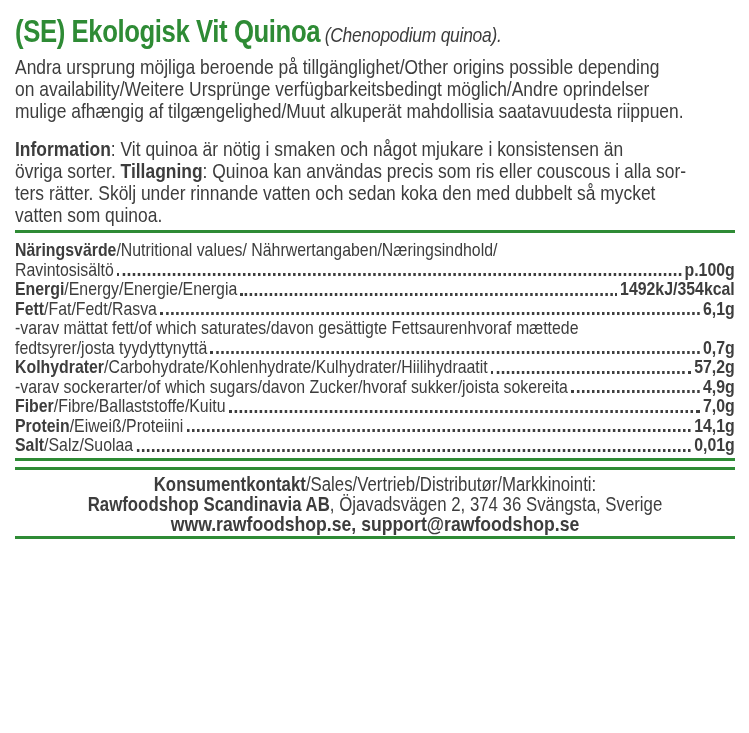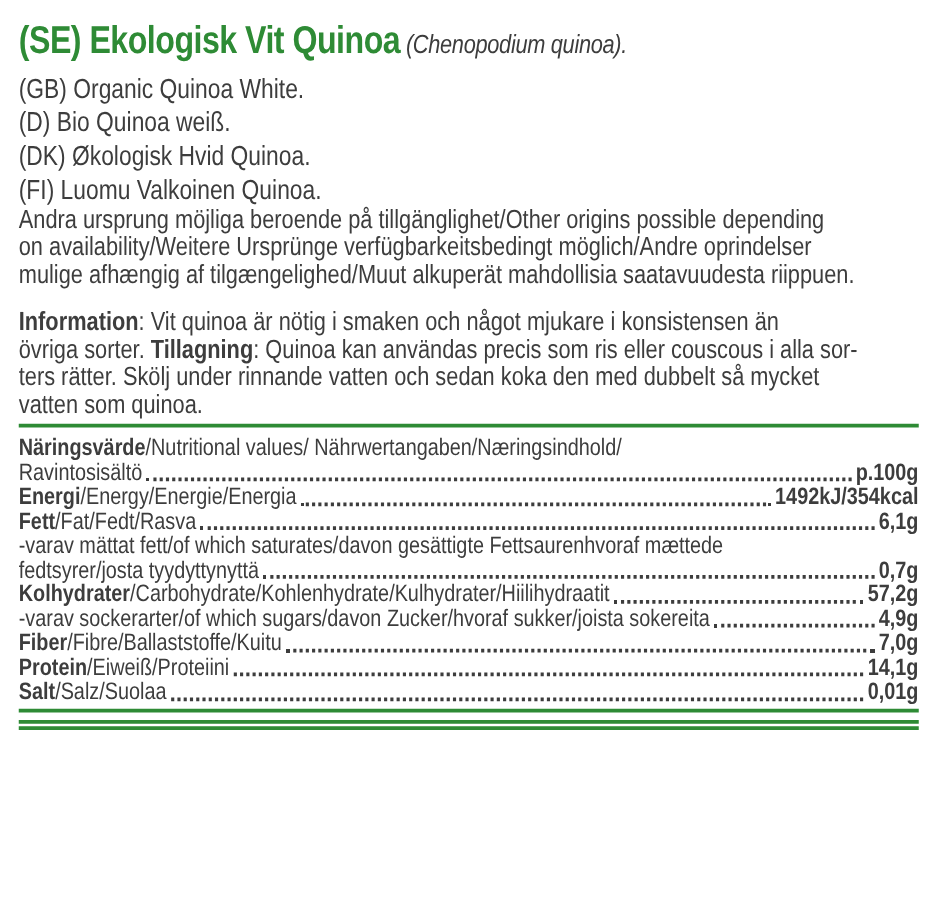--- a/index.html
+++ b/index.html
@@ -63,26 +63,20 @@
 </style>
 </head>
 <body>
 
 <div class="page">
 
   <div class="title-line cond">
     <span>(SE) Ekologisk Vit Quinoa</span><span class="latin"> (Chenopodium quinoa).</span>
   </div>
 
-  <div>
-    <div class="lang-line cond">(GB) Organic Quinoa White.</div>
-    <div class="lang-line cond">(D) Bio Quinoa weiß.</div>
-    <div class="lang-line cond">(DK) Økologisk Hvid Quinoa.</div>
-    <div class="lang-line cond">(FI) Luomu Valkoinen Quinoa.</div>
-  </div>
 
 
   <div>
     <div class="p-line cond">Andra ursprung möjliga beroende på tillgänglighet/Other origins possible depending</div>
     <div class="p-line cond">on availability/Weitere Ursprünge verfügbarkeitsbedingt möglich/Andre oprindelser</div>
     <div class="p-line cond">mulige afhængig af tilgængelighed/Muut alkuperät mahdollisia saatavuudesta riippuen.</div>
   </div>
 
   <div class="info-block">
     <div class="p-line cond">
@@ -157,16 +151,25 @@
       <span class="val">0,01g</span>
     </div>
 
   </div>
 
   <div class="divider div2"></div>
 
 
   <div class="divider div3"></div>
 
+  <div class="contact">
+    <div class="c-line ccond">
+      <b>Konsumentkontakt</b><span>/Sales/Vertrieb/Distributør/Markkinointi:</span>
+    </div>
+    <div class="c-line ccond">
+      <b>Rawfoodshop Scandinavia AB</b><span>, Öjavadsvägen 2, 374 36 Svängsta, Sverige</span>
+    </div>
+    <div class="c-line3 ccond">www.rawfoodshop.se, support@rawfoodshop.se</div>
+  </div>
 
   <div class="divider div4"></div>
 
 </div>
 
 </body></html>

